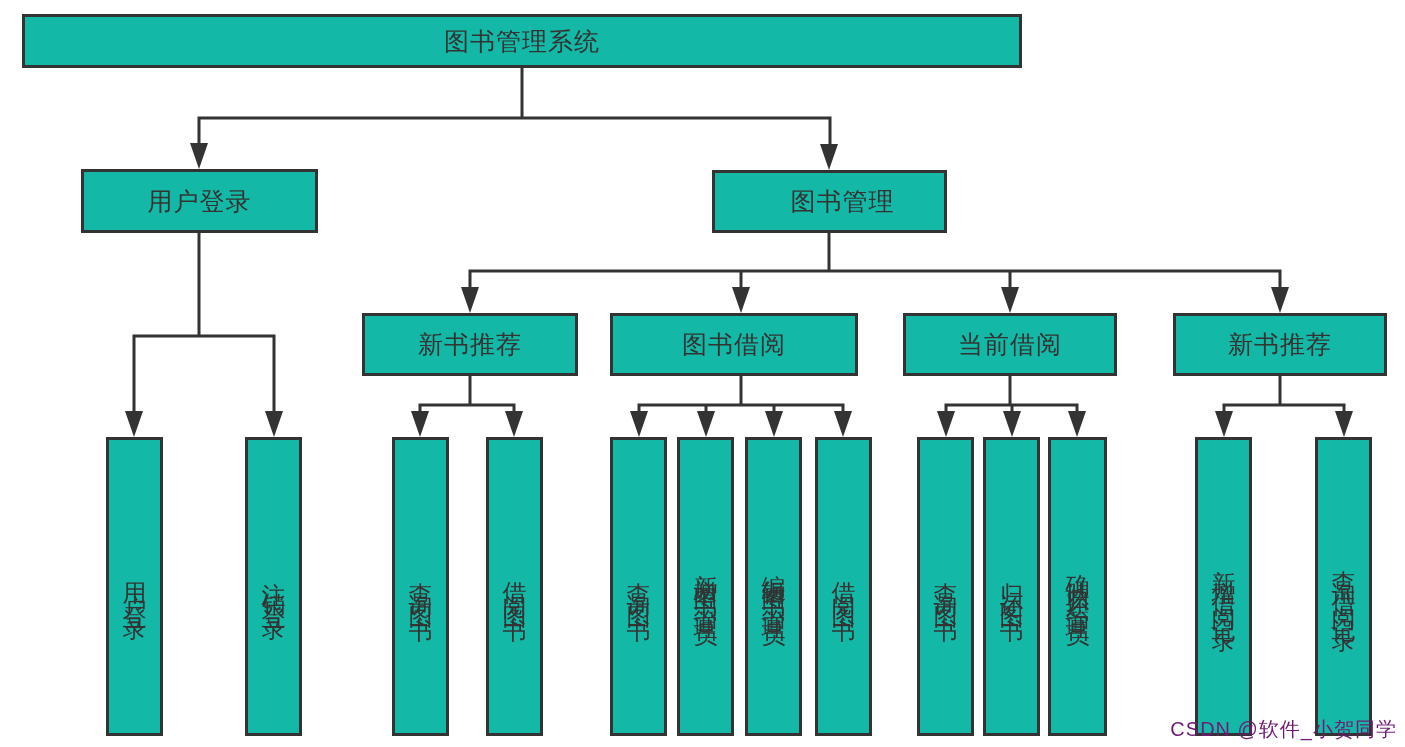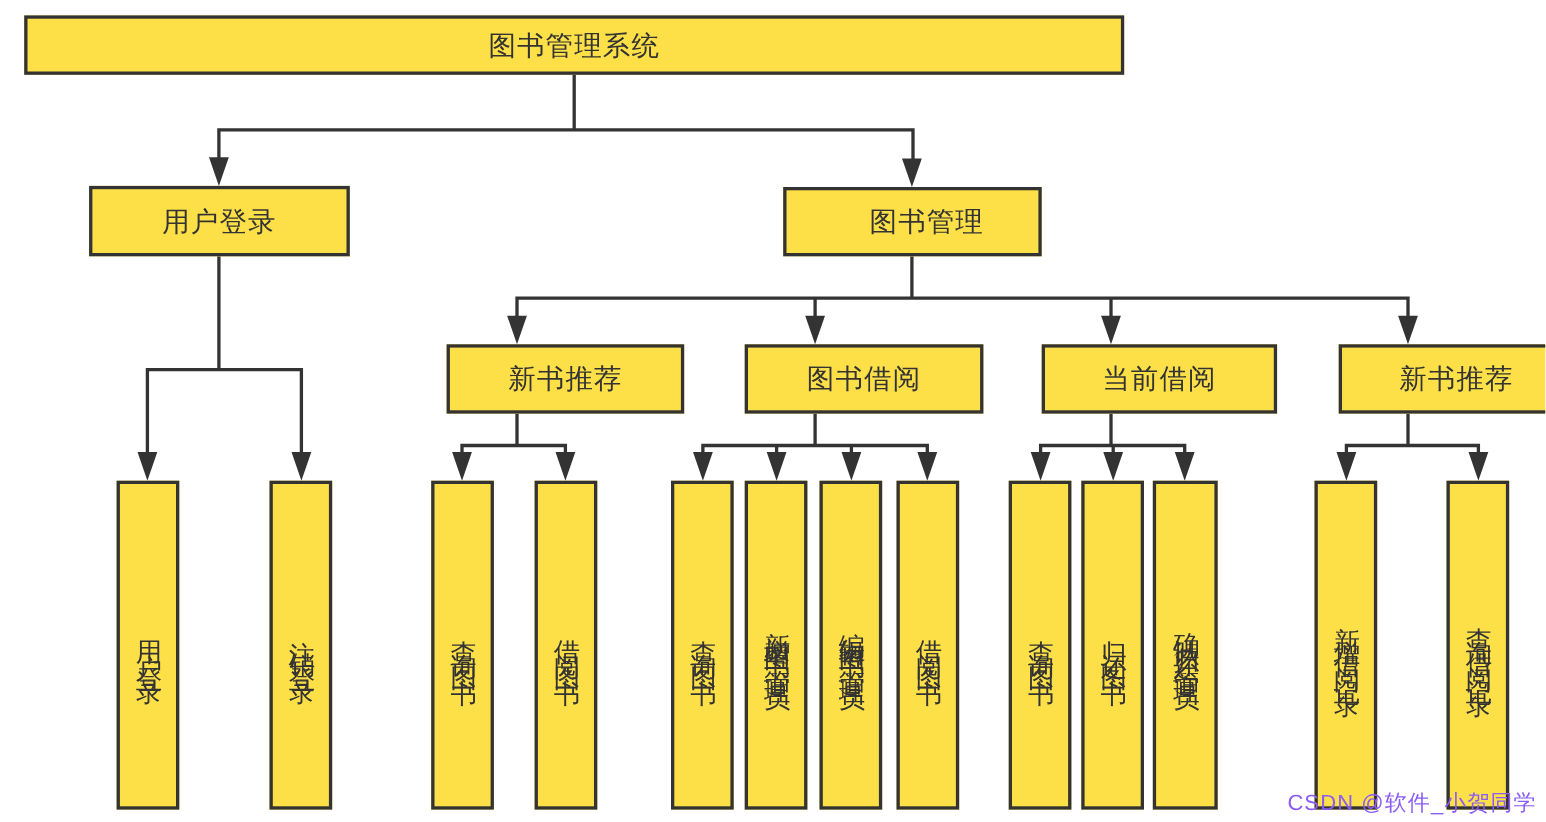--- a/index.html
+++ b/index.html
@@ -8,21 +8,21 @@
     width:1405px;height:747px;
     background:#ffffff;
     overflow:hidden;
     font-family:"Liberation Sans","DejaVu Sans",sans-serif;
   }
   #connectors{position:absolute;left:0;top:0;width:1405px;height:747px;}
   .node{
     position:absolute;
     box-sizing:border-box;
     border:3px solid #333333;
-    background:#fde047;
+    background:#14b8a6;
     color:#333333;
     display:flex;
     align-items:center;
     justify-content:center;
     text-align:center;
   }
   .h-node{font-size:25px;letter-spacing:1px;}
   .v-node .vtext{
     writing-mode:vertical-rl;
     text-orientation:mixed;
@@ -30,38 +30,38 @@
     letter-spacing:12px;
     line-height:1;
   }
   .v-node.long .vtext{letter-spacing:7px;}
   
   .n-root{left:22px;top:14px;width:1000px;height:54px;}
   
   .n-user-login{left:81px;top:169px;width:237px;height:64px;}
   .n-book-mgmt{left:712px;top:170px;width:235px;height:63px;padding-left:26px;}
   
-  .n-l3{top:313px;height:63px;margin-left:44px;}
+  .n-l3{top:313px;height:63px;}
   .n-recommend{left:362px;width:216px;}
-  .n-borrow{left:633px;width:217px;}
+  .n-borrow{left:610px;width:248px;}
   .n-current{left:903px;width:214px;align-items:center;}
   .n-records{left:1173px;width:214px;}
   
   .leaf{top:437px;width:57px;height:299px;}
   .lf-1{left:106px;} .lf-2{left:245px;}
   .lf-3{left:392px;} .lf-4{left:486px;}
   .lf-5{left:610px;} .lf-6{left:677px;} .lf-7{left:745px;} .lf-8{left:815px;}
   .lf-9{left:917px;} .lf-10{left:983px;} .lf-11{left:1048px;width:59px;}
   .lf-12{left:1195px;} .lf-13{left:1315px;}
   .watermark{
     position:absolute;
     right:8px;top:716px;
     font-size:20px;
     letter-spacing:1px;
-    color:#8b5cf6;
+    color:#701a75;
     white-space:nowrap;
   }
 </style>
 </head>
 <body>
 
 <div id="stage">
 
   <svg id="connectors" viewBox="0 0 1405 747" xmlns="http://www.w3.org/2000/svg">
     <g stroke="#333333" stroke-width="3" fill="none">

